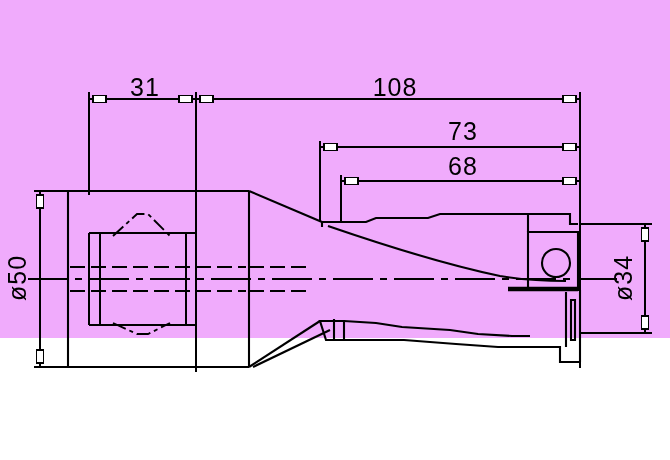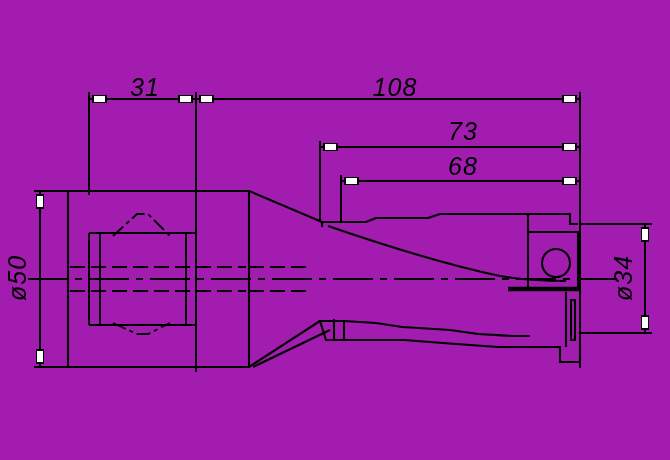--- a/index.html
+++ b/index.html
@@ -9,23 +9,22 @@
   }
   body {
     width: 670px;
     height: 460px;
     overflow: hidden;
     font-family: "Liberation Sans", sans-serif;
   }
   #drawing-root {
     position: relative;
     width: 670px;
-    height: 460px;
-    background: #a21caf;
-    font-style: italic;
+    height: 338px;
+    background: #f0abfc;
   }
   svg.cad {
     display: block;
     position: absolute;
     left: 0;
     top: 0;
   }
   .dim-text {
     font-family: "Liberation Sans", sans-serif;
     font-size: 25px;

